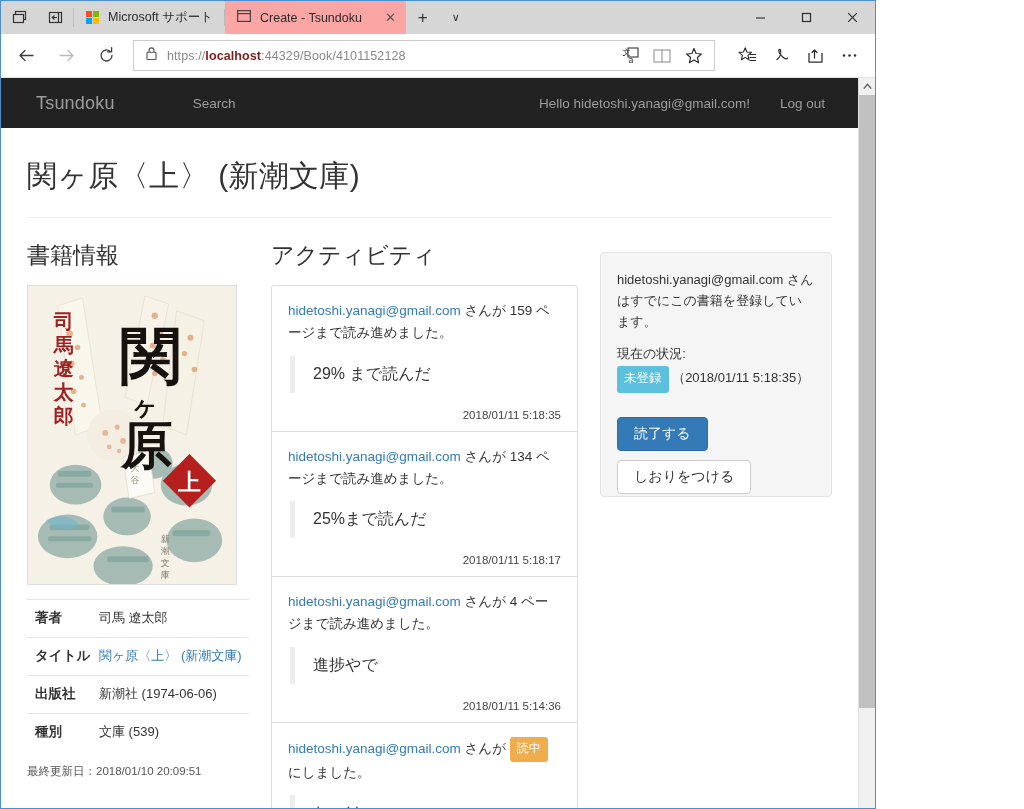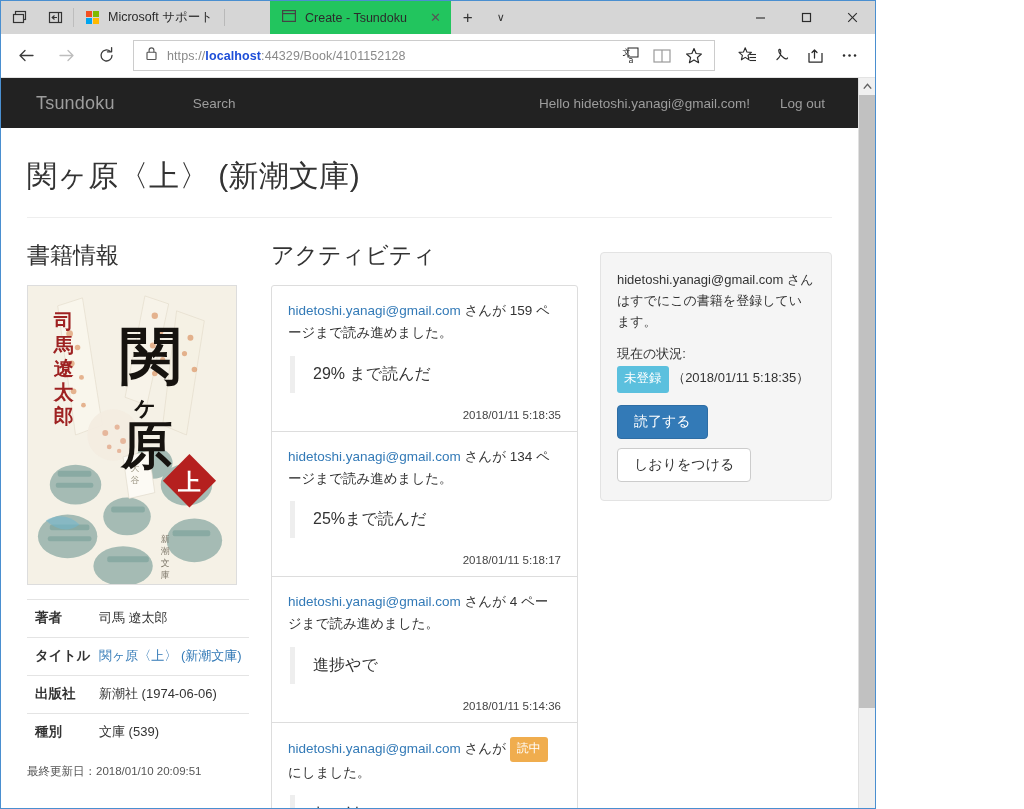--- a/index.html
+++ b/index.html
@@ -34,21 +34,21 @@
 
   .tab {
     display: flex; align-items: center;
     padding: 0 10px 0 12px;
     gap: 9px;
     font-size: 12.5px; color: #2b2b2b;
     min-width: 150px;
     position: relative;
   }
   .tab.inactive { background: #d6d6d6; }
-  .tab.active { background: #22c55e; margin-left: 45px; }
+  .tab.active { background: #fca5a5; }
   .tab .tab-title { white-space: nowrap; overflow: hidden; text-overflow: ellipsis; max-width: 160px; }
   .tab .tab-close { margin-left: auto; padding-left: 14px; color: #555; font-size: 13px; line-height: 1; }
   .tab-divider { width: 1px; background: #b9b9b9; margin: 8px 0; }
 
   .ms-logo { width: 13px; height: 13px; display: grid;
     grid-template-columns: 6px 6px; grid-template-rows: 6px 6px; gap: 1px; flex: 0 0 auto; }
   .ms-logo i { display: block; }
   .ms-logo i:nth-child(1){ background:#f25022; }
   .ms-logo i:nth-child(2){ background:#7fba00; }
   .ms-logo i:nth-child(3){ background:#00a4ef; }
@@ -77,21 +77,21 @@
   .nav-icon-btn.disabled { color: #bdbdbd; }
 
   .addressbar {
     flex: 1 1 auto; height: 31px; margin: 0 6px;
     border: 1px solid #ccc; background: #fff;
     display: flex; align-items: center; gap: 9px;
     padding: 0 6px 0 11px;
     position: relative;
   }
   .url-text { font-size: 12.5px; color: #8a8a8a; white-space: nowrap; letter-spacing: .1px; }
-  .url-text b { color: #1d4ed8; font-weight: 700; }
+  .url-text b { color: #7f1d1d; font-weight: 700; }
   .addr-actions { margin-left: auto; display: flex; align-items: center; gap: 4px; }
   .addr-btn { width: 28px; height: 26px; display:flex; align-items:center; justify-content:center; color:#444; }
   .toolbar-right { display: flex; align-items: center; gap: 2px; padding-left: 8px; }
   .toolbar-btn { width: 32px; height: 32px; display:flex; align-items:center; justify-content:center; color:#2b2b2b; }
 
   
   .viewport { flex: 1 1 auto; position: relative; overflow: hidden; background: #fff; display: flex; }
   .page { flex: 1 1 auto; overflow: hidden; position: relative; background: #fff; }
 
   
@@ -153,28 +153,28 @@
     font-size: 12px; color: #fff; vertical-align: 1px; }
   .badge-reading { background: #f0ad4e; }
   .activity-quote {
     border-left: 5px solid #eeeeee;
     padding: 8px 0 8px 18px; margin: 12px 0 0 2px;
     font-size: 16px; color: #333;
   }
   .activity-time { text-align: right; font-size: 11.5px; color: #444; padding-top: 16px; }
 
   
-  .panel { background: #f5f5f5; border: 1px solid #e3e3e3; border-radius: 4px; padding: 16px 16px 18px 16px; }
+  .panel { background: #f5f5f5; border: 1px solid #e3e3e3; border-radius: 4px; padding: 16px 16px 2px 16px; }
   .panel p { font-size: 13px; color: #333; line-height: 1.62; }
   .panel .status-label { margin-top: 13px; font-size: 13px; color: #333; }
   .badge-unregistered { background: #5bc0de; display:inline-block; padding: 2px 7px 3px 7px;
     border-radius: 3px; font-size: 12.5px; color: #fff; }
   .status-line { font-size: 13px; color: #333; line-height: 1.72; margin-top: 3px; }
   .btn { display: inline-block; border-radius: 4px; font-size: 14px; cursor: pointer; }
-  .btn-primary { background: #337ab7; border: 1px solid #2e6da4; color: #fff; padding: 7px 16px; margin-top: 12px; }
+  .btn-primary { background: #337ab7; border: 1px solid #2e6da4; color: #fff; padding: 7px 16px; margin-top: 24px; }
   .btn-default { background: #fff; border: 1px solid #cccccc; color: #333; padding: 7px 16px; margin-top: 9px; display: block; width: max-content; }
 </style>
 </head>
 <body>
 
 <div id="browser-window">
 
   <div class="tabstrip">
     <div class="sys-btn">
       <svg width="15" height="15" viewBox="0 0 15 15">

